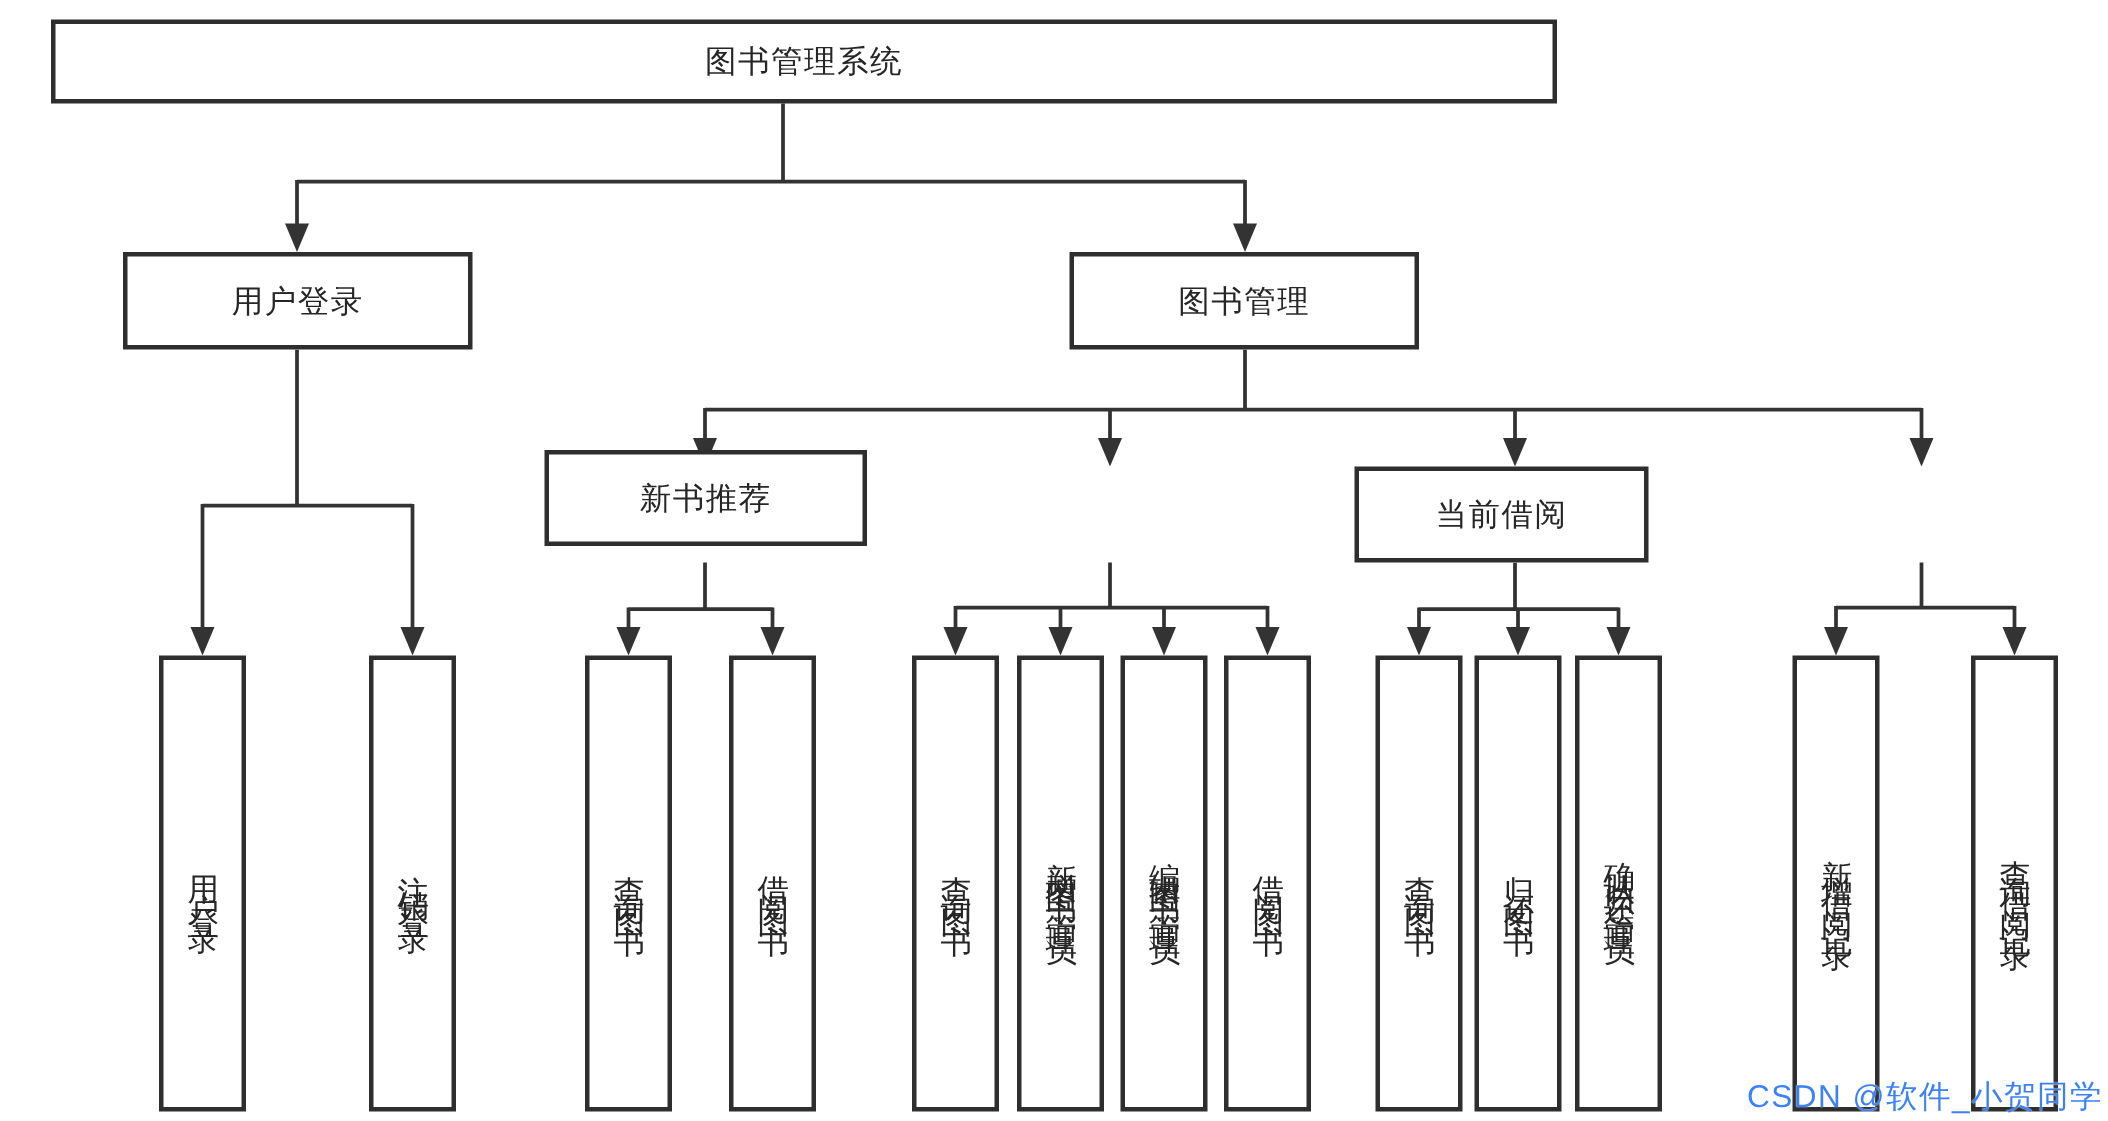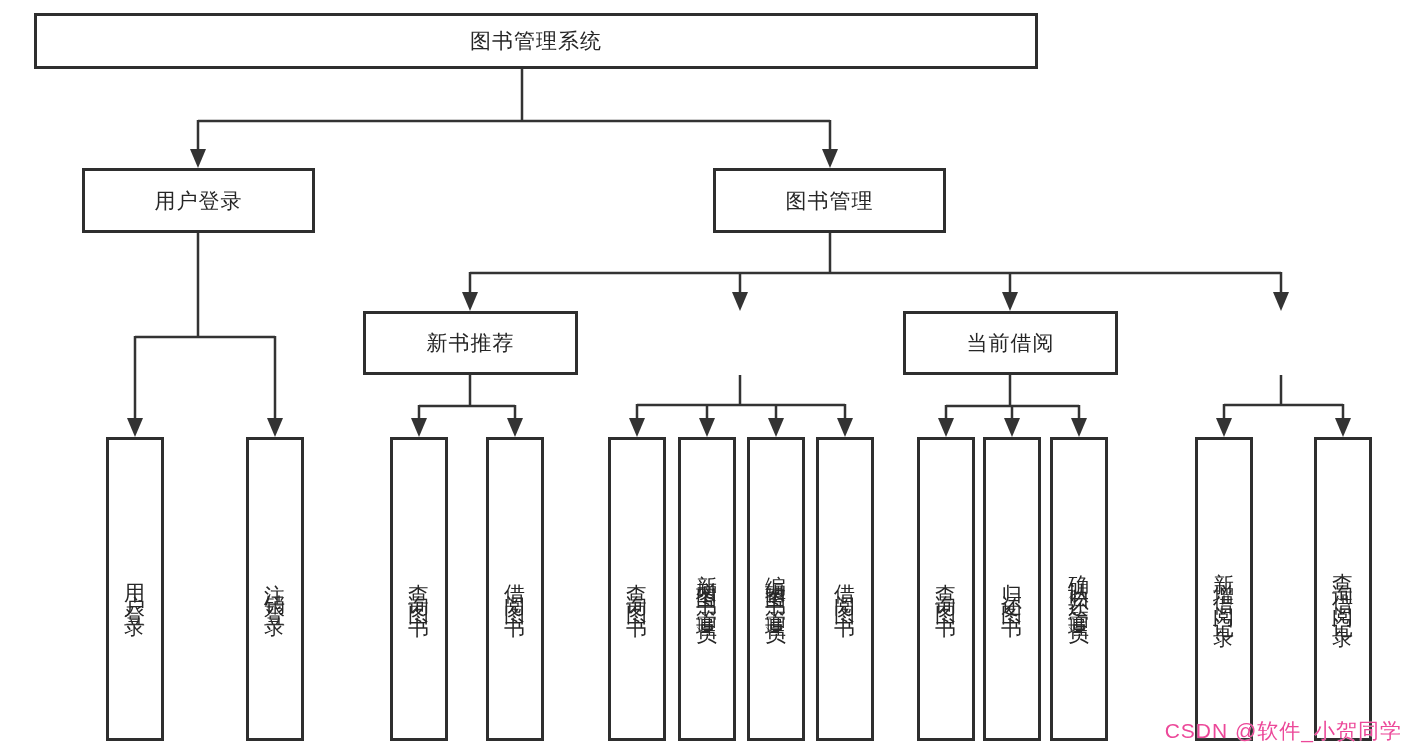--- a/index.html
+++ b/index.html
@@ -35,21 +35,21 @@
     letter-spacing: 11px;
     line-height: 1;
     font-size: 21px;
   }
   .v-node.dense .vtext { letter-spacing: 7px; }
   .watermark {
     position: absolute;
     right: 3px;
     bottom: 2px;
     font-size: 21px;
-    color: #ec4899;
+    color: #3b82f6;
     letter-spacing: 1px;
     white-space: nowrap;
     text-shadow: 0 0 1px #ffffff;
   }
 </style>
 </head>
 <body>
 
 <div class="canvas">
 
@@ -100,24 +100,24 @@
     <span>图书管理系统</span>
   </div>
 
   <div class="node" style="left:82px; top:168px; width:233px; height:65px;">
     <span>用户登录</span>
   </div>
   <div class="node" style="left:713px; top:168px; width:233px; height:65px;">
     <span>图书管理</span>
   </div>
 
-  <div class="node" style="left:363px; top:311px; width:215px; height:64px;">
+  <div class="node" style="left:363px; top:300px; width:215px; height:64px;">
     <span>新书推荐</span>
   </div>
-  <div class="node" style="left:903px; top:311px; width:215px; height:64px;">
+  <div class="node" style="left:903px; top:311px; width:196px; height:64px;">
     <span>当前借阅</span>
   </div>
 
   <div class="node v-node" style="left:106px; top:437px; width:58px; height:304px;">
     <span class="vtext">用户登录</span>
   </div>
   <div class="node v-node" style="left:246px; top:437px; width:58px; height:304px;">
     <span class="vtext">注销登录</span>
   </div>
 

